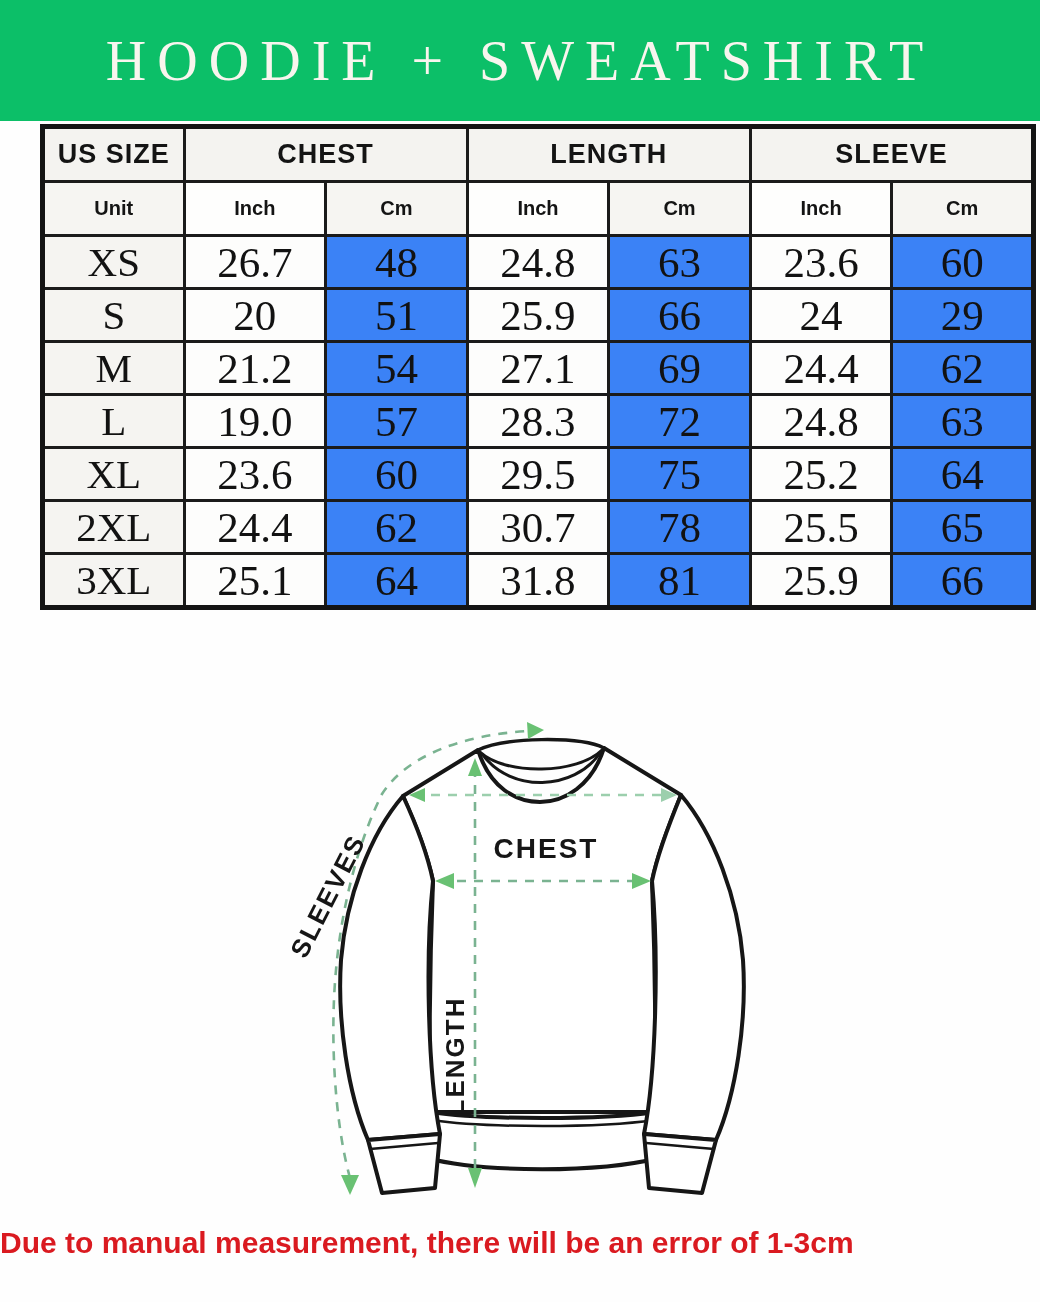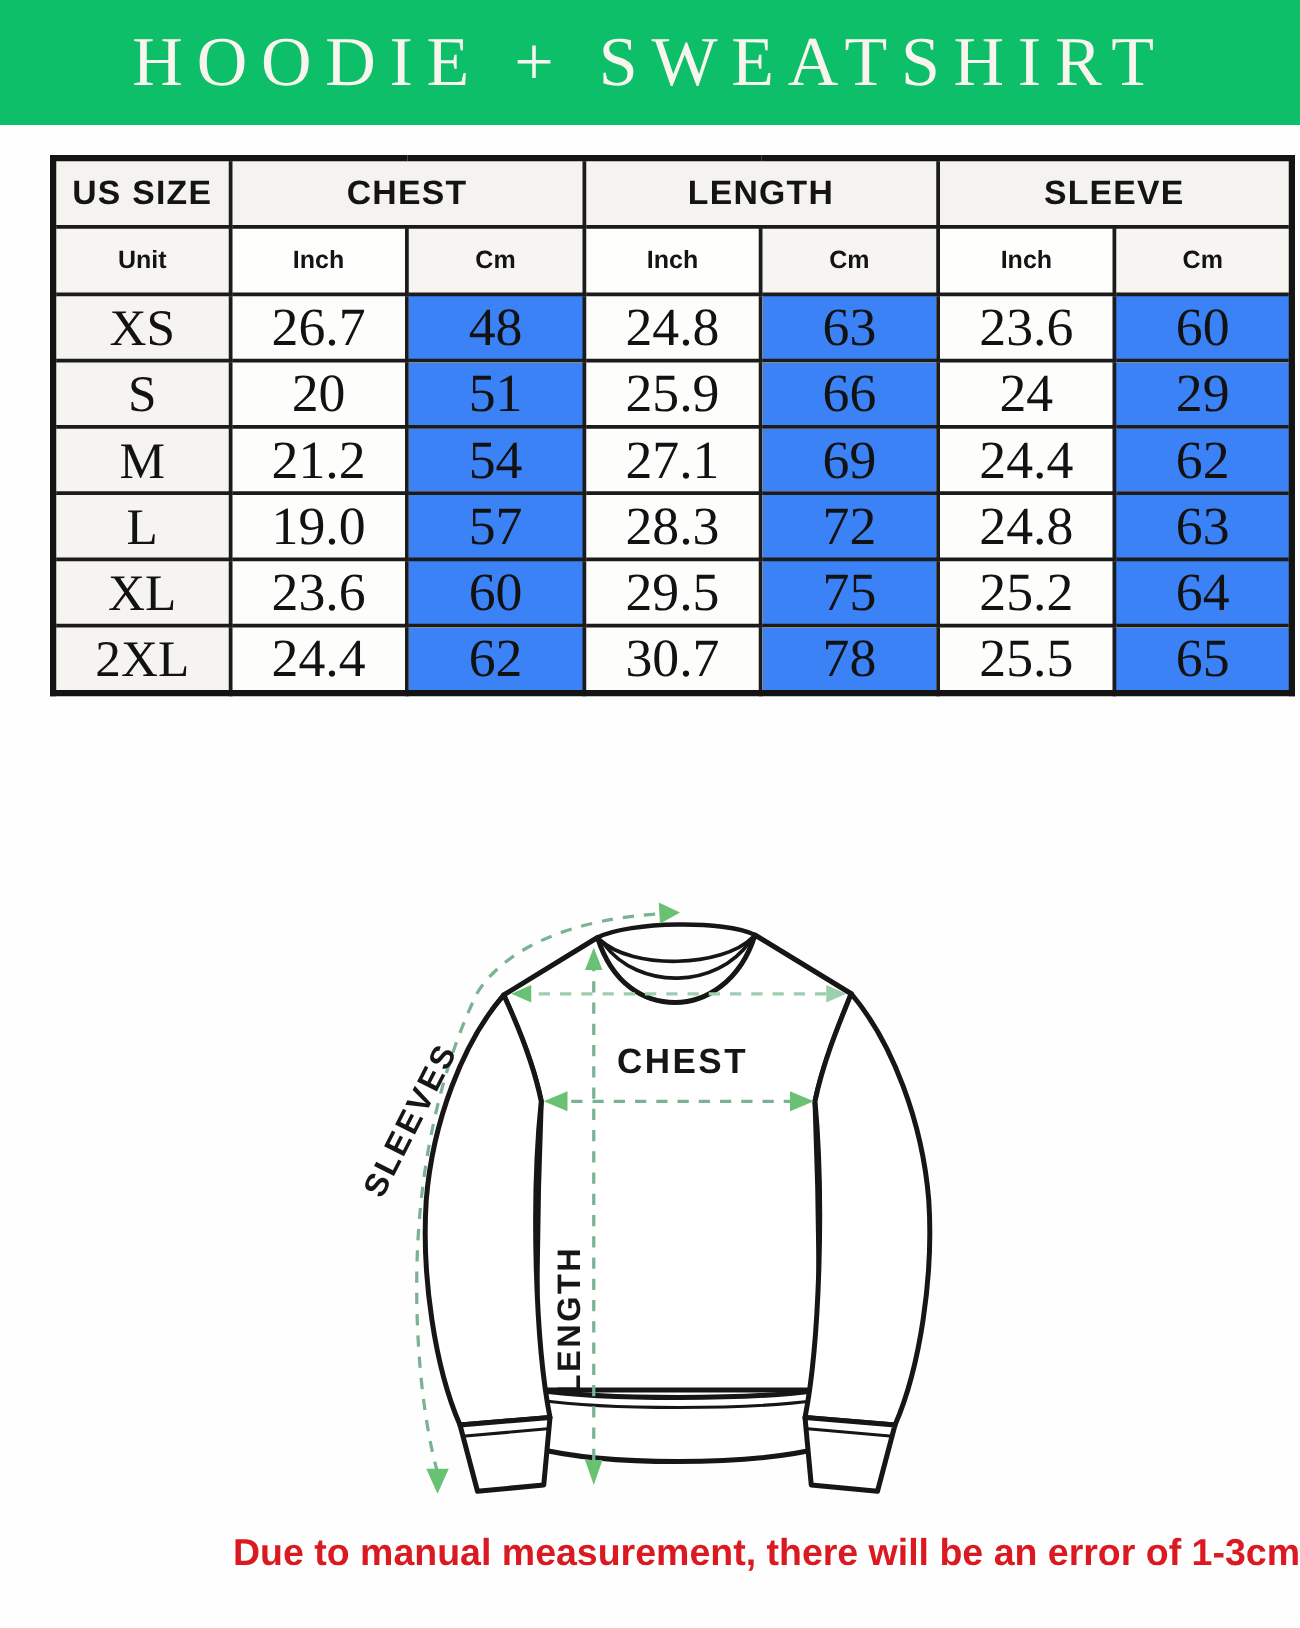--- a/index.html
+++ b/index.html
@@ -1,20 +1,20 @@
 <!DOCTYPE html>
 <html><head>
 <meta charset="utf-8">
 <style>
   html,body{margin:0;padding:0;background:#ffffff;}
   .page{position:relative;width:1040px;height:1302px;background:#fefefe;overflow:hidden;
         font-family:"Liberation Sans",sans-serif;}
 
   
-  .banner{position:absolute;left:0;top:0;width:1040px;height:100px;background:#0cbf68;
+  .banner{position:absolute;left:0;top:0;width:1040px;height:121px;background:#0cbf68;
           display:flex;align-items:center;justify-content:center;}
   .banner-title{font-family:"Liberation Serif",serif;font-size:56px;font-weight:400;
                 color:#f8f5ee;letter-spacing:11px;white-space:nowrap;}
 
   
   table.size-table{position:absolute;left:40px;top:124px;width:996px;
                    border-collapse:collapse;table-layout:fixed;
                    border:5px solid #141414;background:#fbfaf8;}
   table.size-table th,table.size-table td{border:3px solid #1b1b1b;text-align:center;
                    vertical-align:middle;padding:0;overflow:hidden;}
@@ -26,21 +26,21 @@
                  color:#121212;background:#3b82f6;}
   tr.data-row td.col-inch{background:#fdfdfc;}
   tr.data-row td.size-cell{font-size:41px;background:#f5f4f1;}
 
   
   .diagram{position:absolute;left:278px;top:688px;width:524px;height:552px;}
   .diagram svg{display:block;}
   .diag-label{font-family:"Liberation Sans",sans-serif;font-weight:700;fill:#161616;letter-spacing:2px;}
 
   
-  .footnote{position:absolute;left:0;top:1226px;width:1040px;text-align:right;
+  .footnote{position:absolute;left:0;top:1226px;width:1040px;text-align:left;
             font-size:30px;font-weight:700;color:#da1a20;}
 </style>
 </head>
 <body>
 
 <div class="page">
 
   <div class="banner">
     <div class="banner-title">HOODIE + SWEATSHIRT</div>
   </div>
@@ -110,20 +110,29 @@
       </tr>
       <tr class="data-row">
         <td class="size-cell">2XL</td>
         <td class="col-inch">24.4</td>
         <td>62</td>
         <td class="col-inch">30.7</td>
         <td>78</td>
         <td class="col-inch">25.5</td>
         <td>65</td>
       </tr>
+      <tr class="data-row">
+        <td class="size-cell">3XL</td>
+        <td class="col-inch">25.1</td>
+        <td>64</td>
+        <td class="col-inch">31.8</td>
+        <td>81</td>
+        <td class="col-inch">25.9</td>
+        <td>66</td>
+      </tr>
     </tbody>
   </table>
 
   <div class="diagram">
     <svg width="524" height="552" viewBox="0 0 524 552">
 
       <g stroke="#161616" stroke-width="4" fill="#ffffff" stroke-linejoin="round" stroke-linecap="round">
 
         <path d="M125,108 L200,62 C212,100 238,114 262,114 C286,114 314,98 326,60 L403,107
                  C391,138 380,164 374,193 C377,270 378,350 377,424 L152,424

